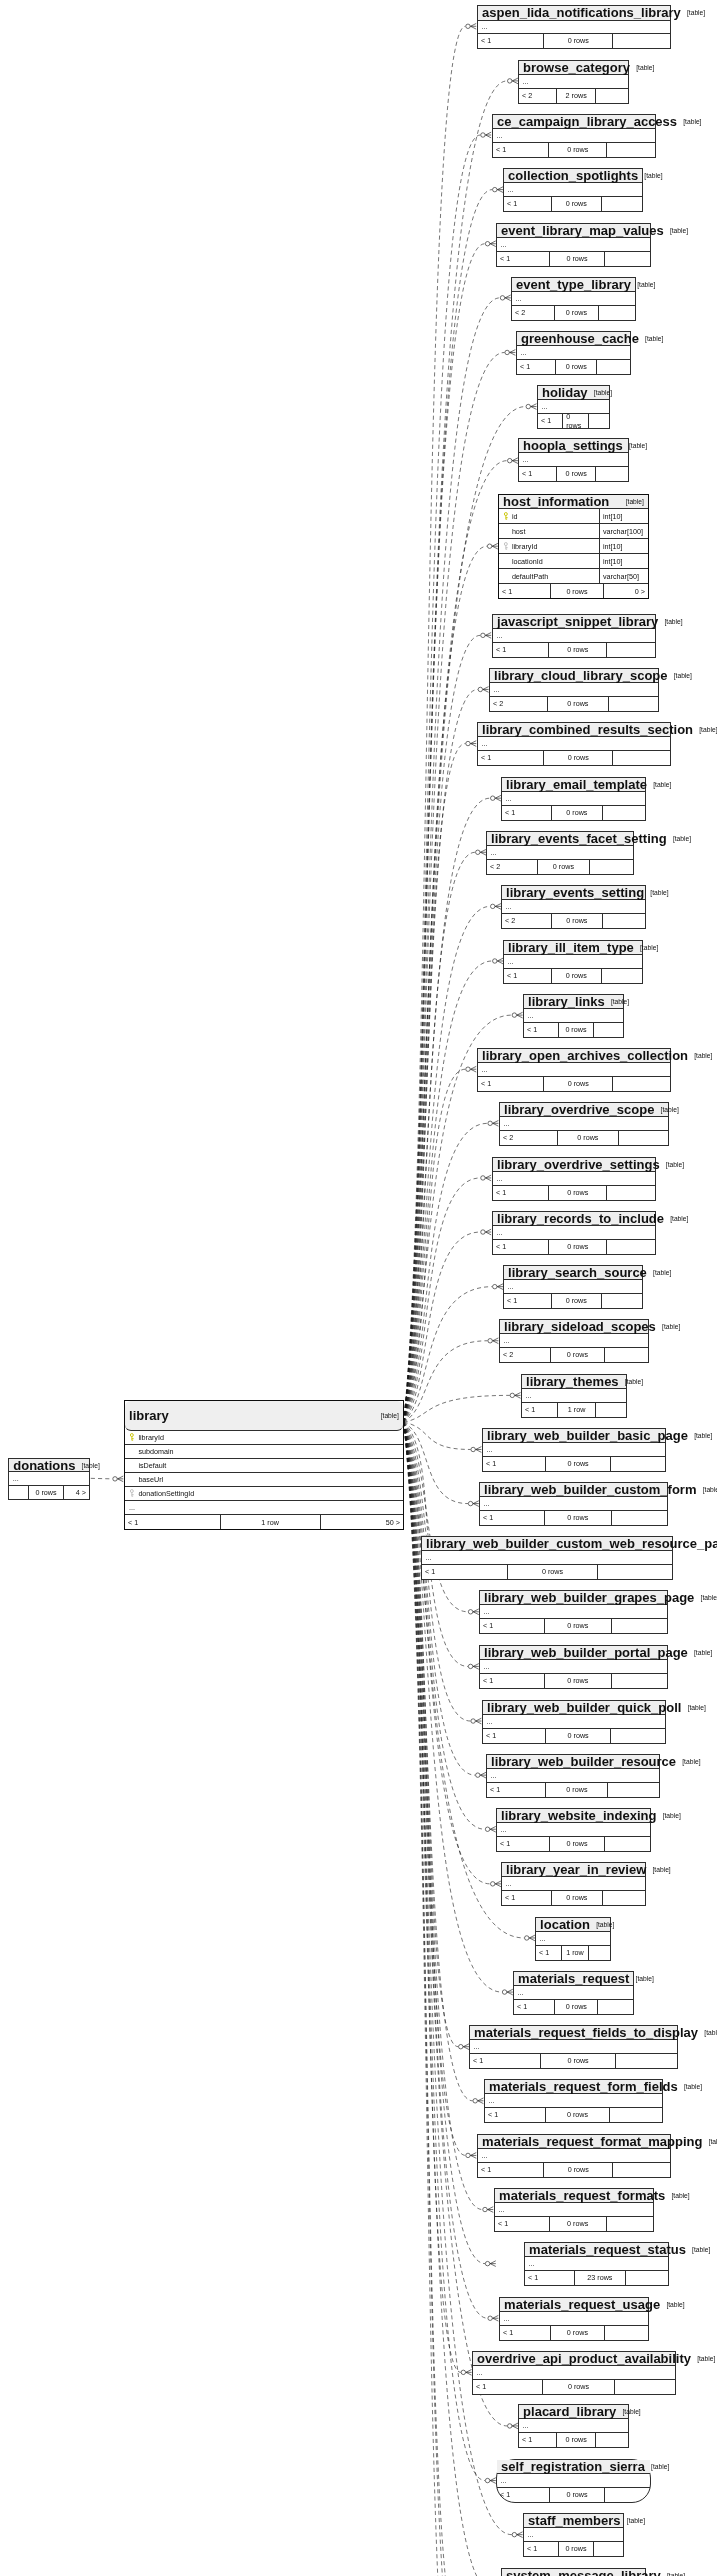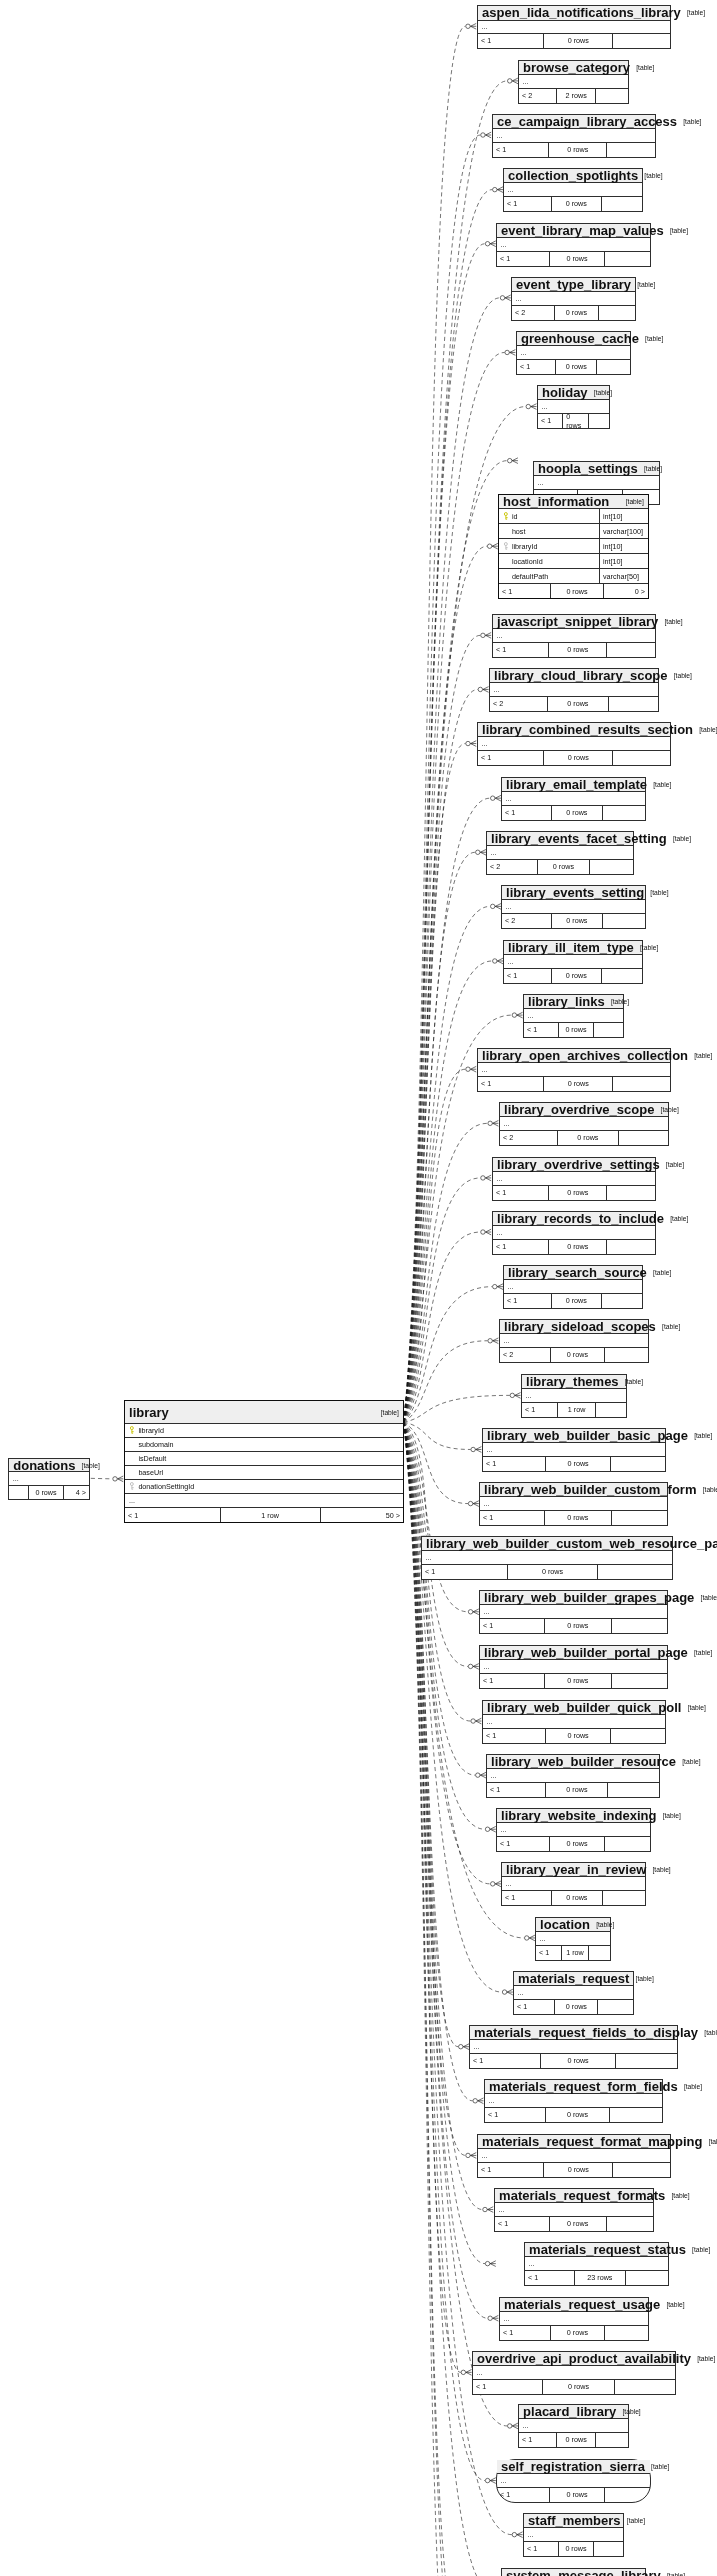--- a/index.html
+++ b/index.html
@@ -22,21 +22,21 @@
   .node .ftr .c.r{width:30%;justify-content:flex-end;border-left:0.6px solid #2e2e2e;}
   .node .colrow{display:flex;height:15px;border-bottom:0.7px solid #2e2e2e;box-sizing:border-box;}
   .node .colrow .cname{flex:1;display:flex;align-items:center;padding:0 3.6px;gap:3.6px;}
   .node .colrow .ctype{width:33%;display:flex;align-items:center;padding:0 3.1px;
                        border-left:0.7px solid #2e2e2e;box-sizing:border-box;}
   .keyicon{display:inline-block;width:5.7px;height:8.2px;flex:0 0 5.7px;}
   .keyspacer{display:inline-block;width:5.7px;flex:0 0 5.7px;}
   
   #library-node .lrow{display:flex;align-items:center;height:14px;padding:0 4.1px;gap:3.6px;
                       border-bottom:0.7px solid #2e2e2e;box-sizing:border-box;}
-  #library-node .hdr{height:23px;}
+  #library-node .hdr{height:30px;border-radius:6px;}
   #donations-node .hdr{height:13.4px;}
   #donations-node .ellipsis{height:13.4px;}
   #donations-node .ftr{height:13.4px;}
   #donations-node .ftr .c.l{width:24%;}
   #donations-node .ftr .c.m{width:43%;}
   #donations-node .ftr .c.r{width:33%;}
 </style>
 </head>
 <body>
 
@@ -464,21 +464,21 @@
     </div>
     <div class="body">
         <div class="ellipsis">...</div>
       </div>
     <div class="ftr">
       <span class="c l">&lt; 1</span>
       <span class="c m">0 rows</span>
       <span class="c r"></span>
     </div>
   </div>
-    <div class="node" style="left: 518px; top: 461px; width: 127px; margin-left: 15px;">
+    <div class="node" style="left: 518px; top: 438px; width: 111px;">
     <div class="hdr">
       <span class="tname">hoopla_settings</span>
       <span class="badge">[table]</span>
     </div>
     <div class="body">
         <div class="ellipsis">...</div>
       </div>
     <div class="ftr">
       <span class="c l">&lt; 1</span>
       <span class="c m">0 rows</span>

